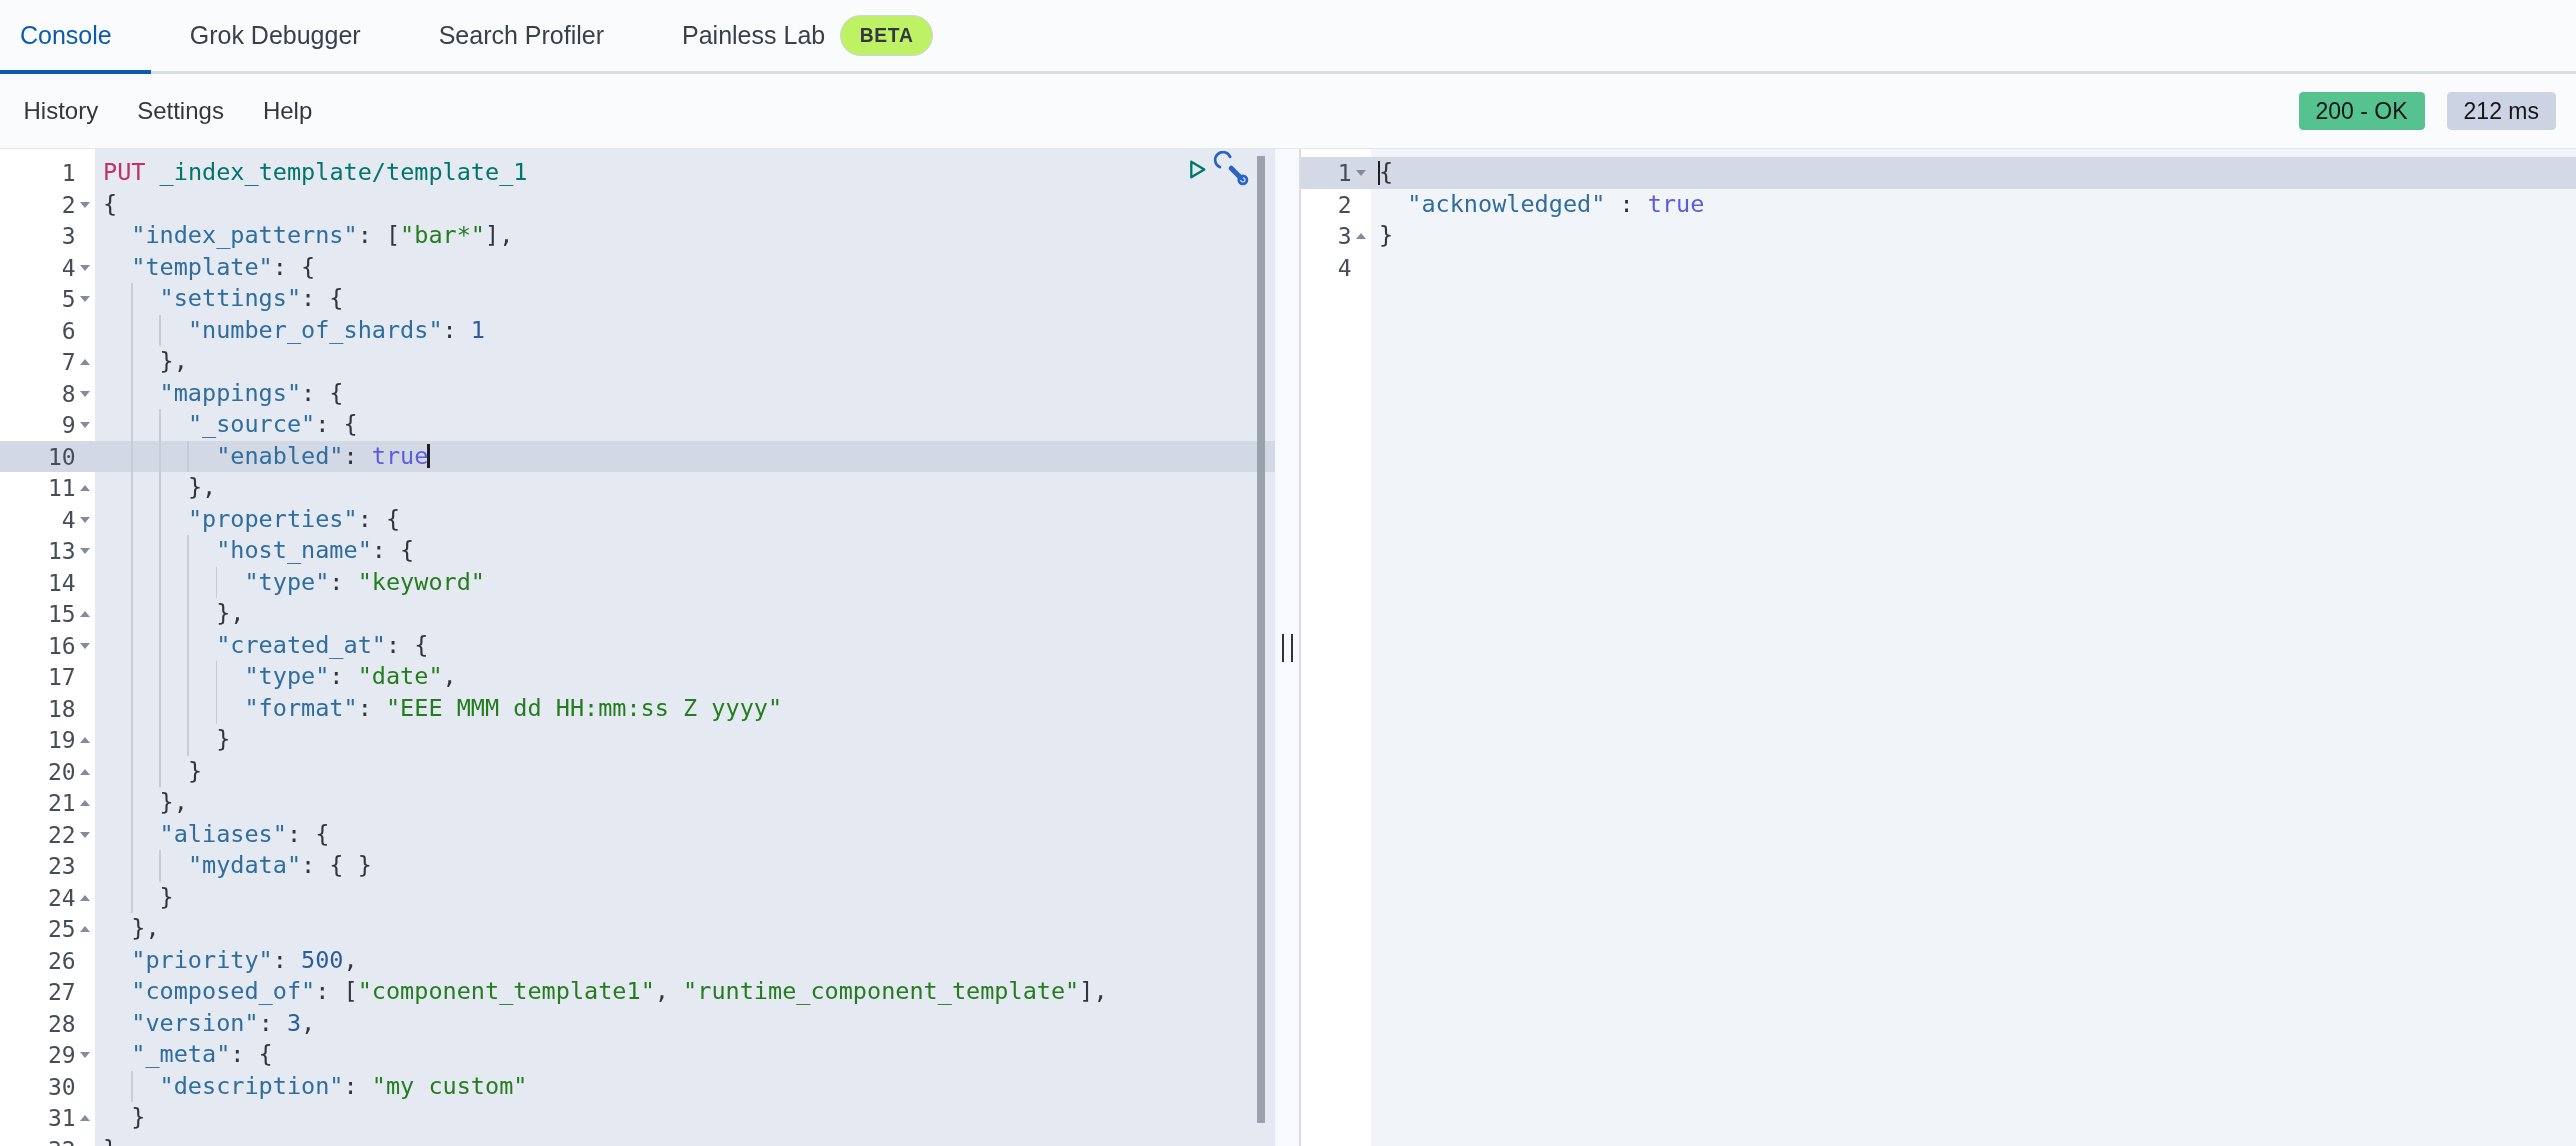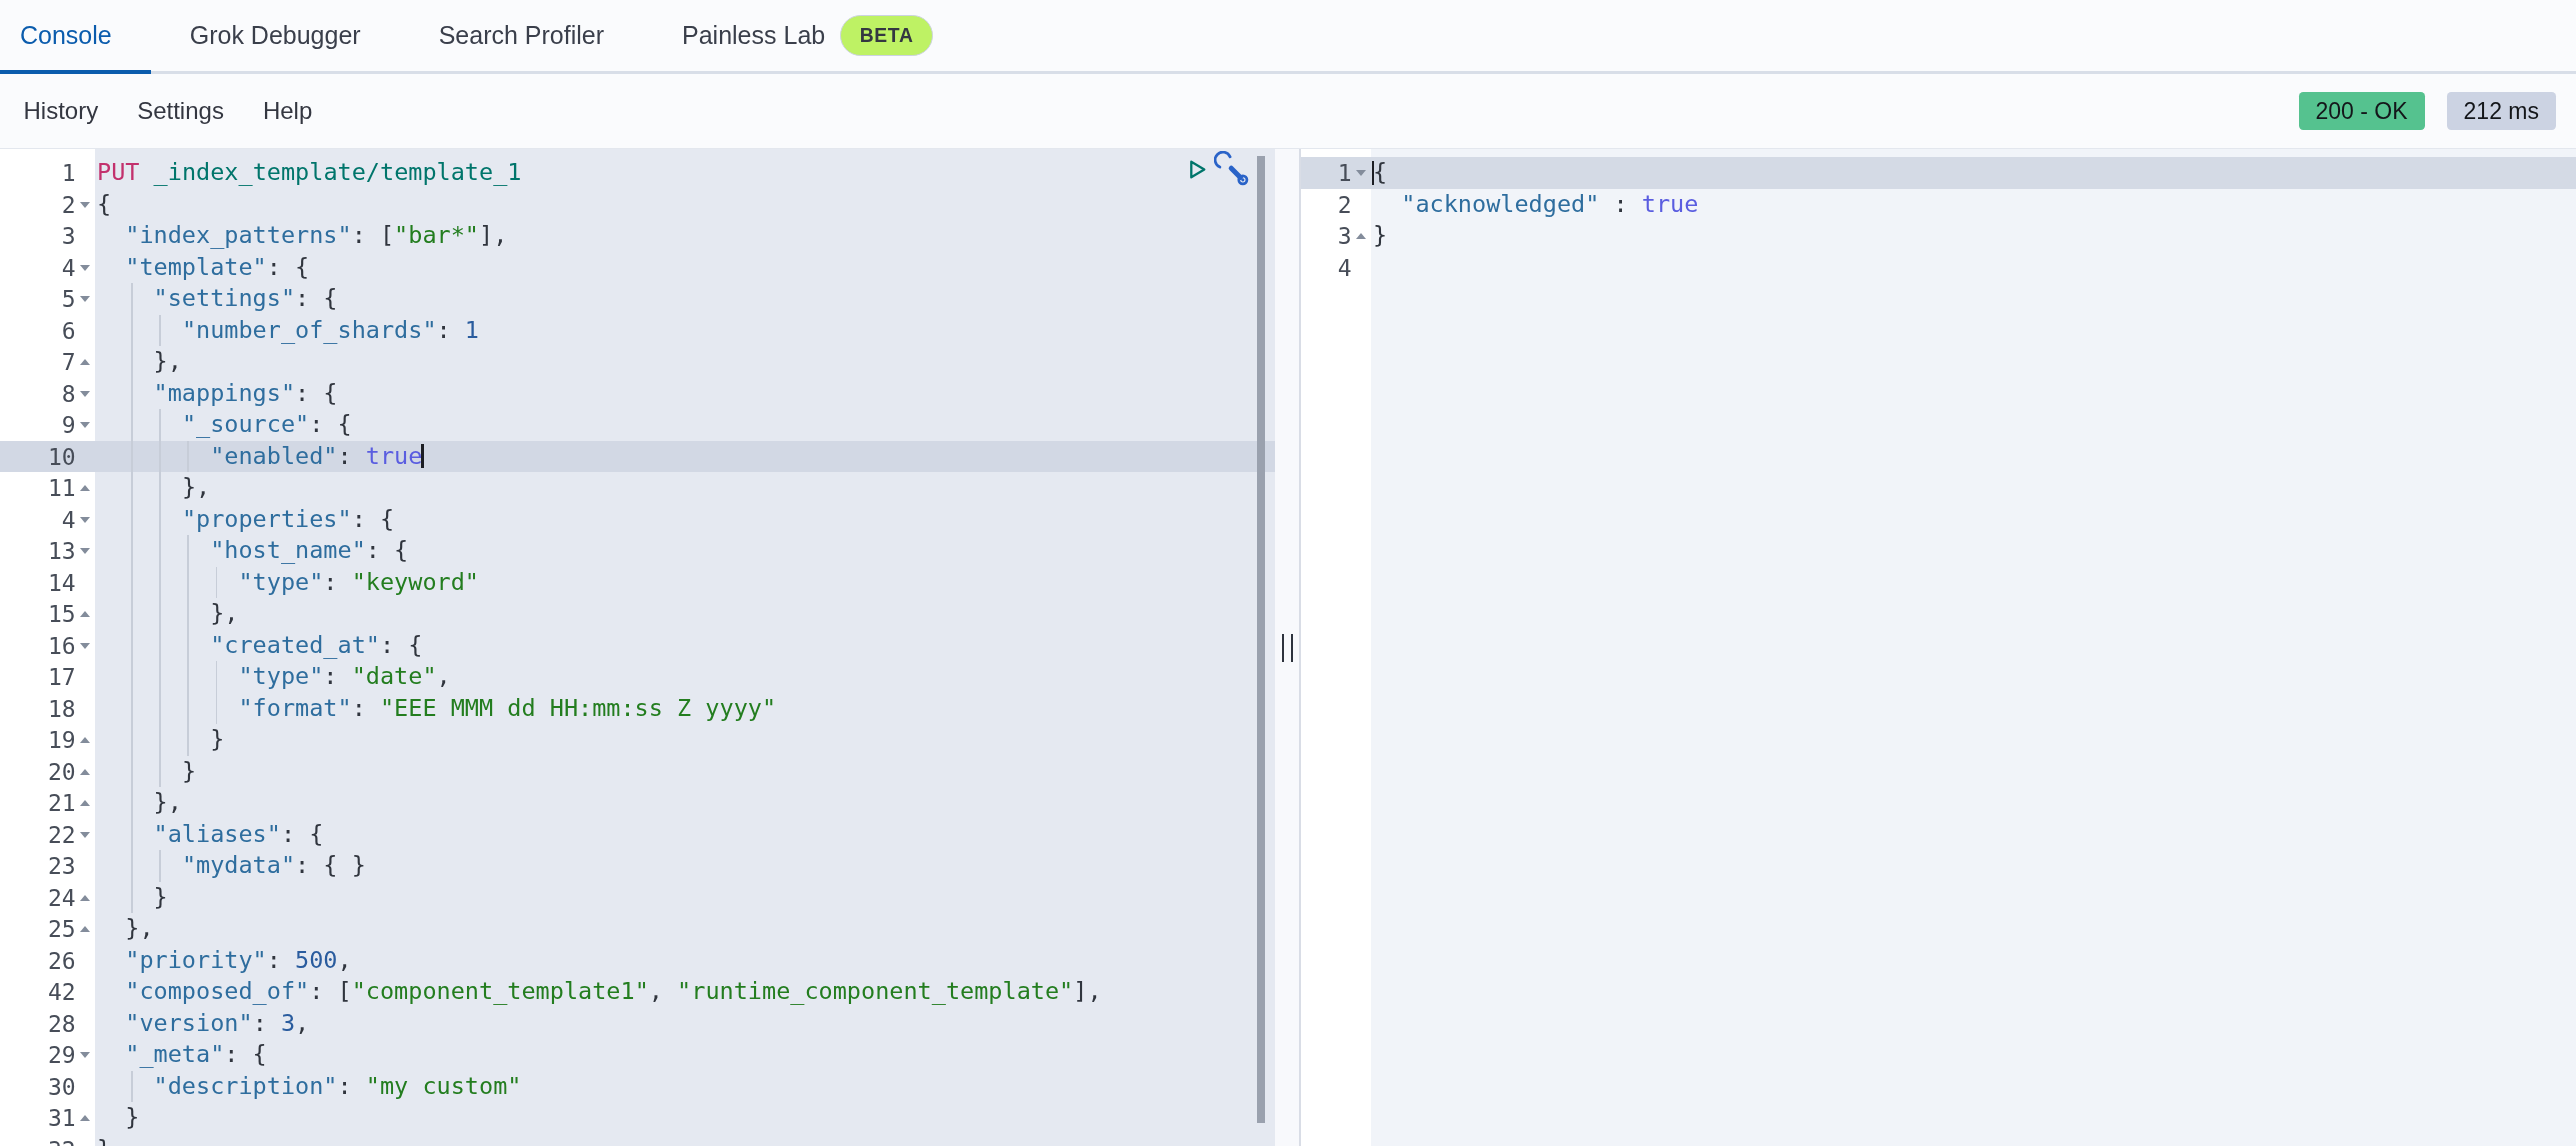--- a/index.html
+++ b/index.html
@@ -54,21 +54,21 @@
   .pane.right .gutter { width:70px; }
   .lnum { font-family:"DejaVu Sans Mono", monospace; font-size:23px;
           color:#474d58; }
   .fold { width:19.3px; display:flex; align-items:center; justify-content:center; }
   .fold i { display:block; width:0; height:0;
             border-left:5px solid transparent; border-right:5px solid transparent; }
   .fold i.open  { border-top:6.7px solid #838c9b; }
   .fold i.close { border-bottom:6.7px solid #838c9b; }
 
   .code { flex:1; height:100%; position:relative; white-space:pre;
-          padding-left:2px; font-family:"DejaVu Sans Mono", monospace;
+          padding-left:8px; font-family:"DejaVu Sans Mono", monospace;
           font-size:23.5px; line-height:31.5px; color:var(--t-punc); }
   .guide { position:absolute; top:0; bottom:0; width:1.7px; background:#c7cdd8; }
   .tk-method { color:var(--t-method); }
   .tk-url    { color:var(--t-url); }
   .tk-key    { color:var(--t-key); }
   .tk-str    { color:var(--t-str); }
   .tk-num    { color:var(--t-num); }
   .tk-bool   { color:var(--t-bool); }
   .tk-punc   { color:var(--t-punc); }
   .cursor { display:inline-block; width:2.5px; height:24px; background:#1c1e24;
@@ -341,21 +341,21 @@
         </div>
         <div class="crow">
           <div class="gutter">
             <span class="lnum">26</span>
             <span class="fold"></span>
           </div>
           <div class="code"><span class="txt" style="padding-left: 2ch;"><span class="tk-key">"priority"</span><span class="tk-punc">: </span><span class="tk-num">500</span><span class="tk-punc">,</span></span></div>
         </div>
         <div class="crow">
           <div class="gutter">
-            <span class="lnum">42</span>
+            <span class="lnum">27</span>
             <span class="fold"></span>
           </div>
           <div class="code"><span class="txt" style="padding-left: 2ch;"><span class="tk-key">"composed_of"</span><span class="tk-punc">: [</span><span class="tk-str">"component_template1"</span><span class="tk-punc">, </span><span class="tk-str">"runtime_component_template"</span><span class="tk-punc">],</span></span></div>
         </div>
         <div class="crow">
           <div class="gutter">
             <span class="lnum">28</span>
             <span class="fold"></span>
           </div>
           <div class="code"><span class="txt" style="padding-left: 2ch;"><span class="tk-key">"version"</span><span class="tk-punc">: </span><span class="tk-num">3</span><span class="tk-punc">,</span></span></div>

